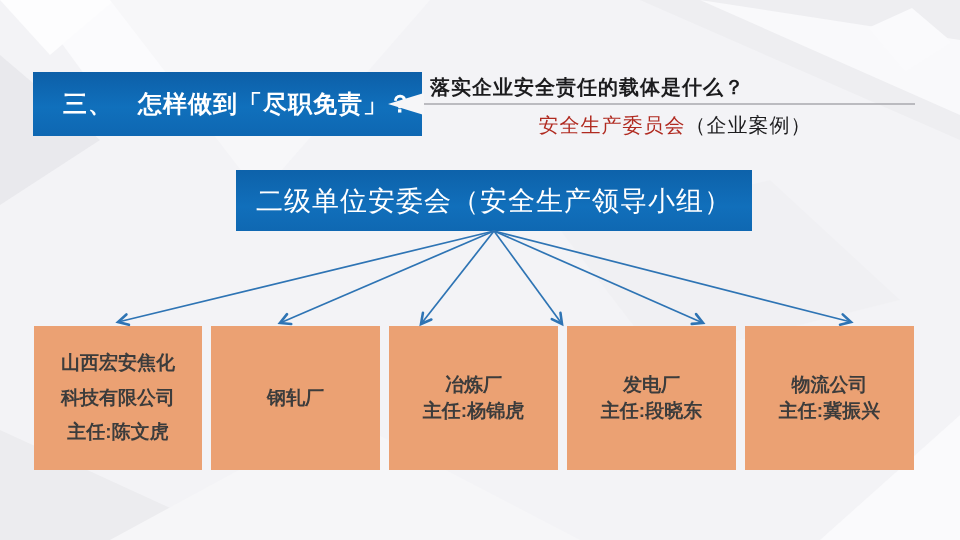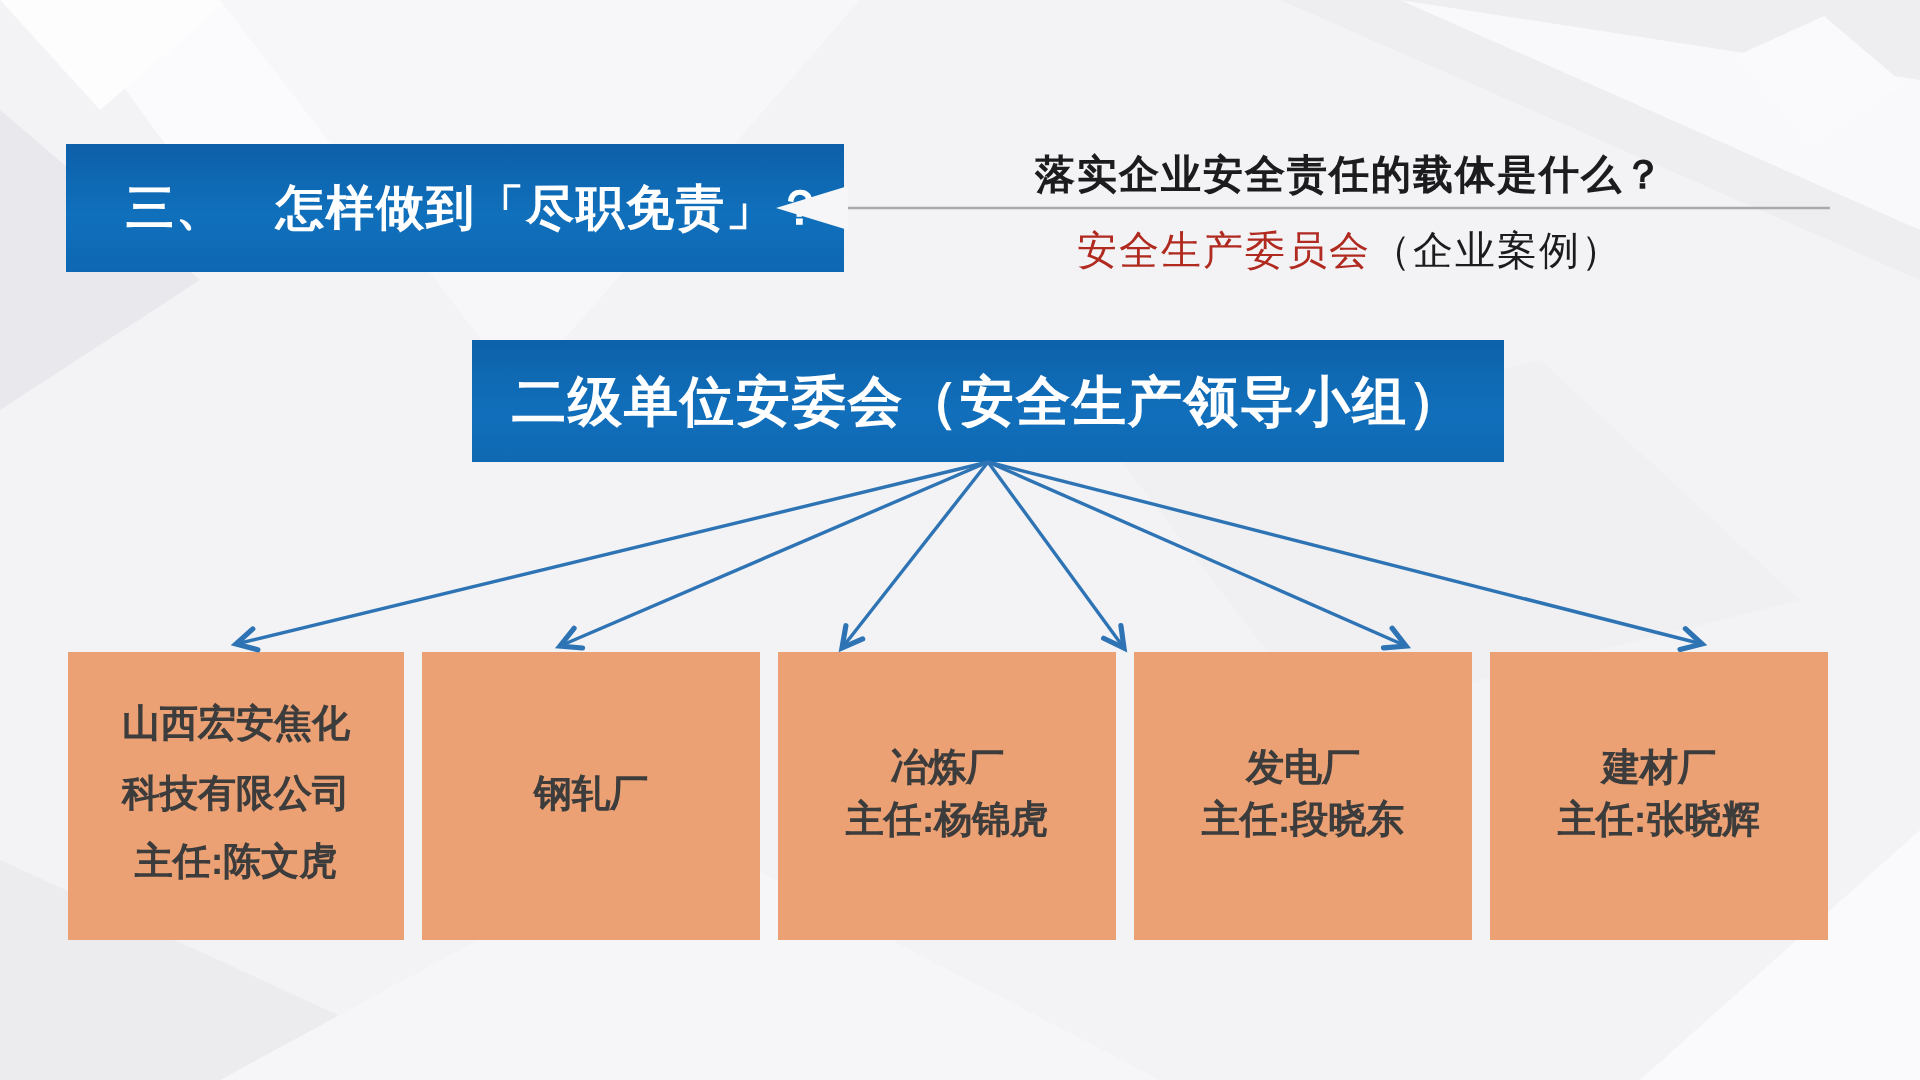--- a/index.html
+++ b/index.html
@@ -16,37 +16,37 @@
     position:absolute;left:33px;top:72px;width:389px;height:64px;z-index:4;
     background:linear-gradient(180deg,#0d5fa8 0%,#1070bc 55%,#0e67b2 100%);
     display:flex;align-items:center;
     color:#ffffff;font-weight:bold;font-size:24px;letter-spacing:1px;
     padding-left:30px;box-sizing:border-box;
   }
 
   
   .rq{
     position:absolute;left:430px;top:74px;width:490px;z-index:4;
-    text-align:center;font-family:"Liberation Serif","DejaVu Serif",serif;
+    font-family:"Liberation Serif","DejaVu Serif",serif;
     font-weight:bold;font-size:20px;color:#1c1c1e;letter-spacing:1px;
   }
   .ra{
     position:absolute;left:430px;top:112px;width:490px;z-index:4;
     text-align:center;font-family:"Liberation Serif","DejaVu Serif",serif;
     font-weight:normal;font-size:20px;letter-spacing:1px;
   }
   .ra .red{color:#b02a20;}
   .ra .dark{color:#1c1c1e;}
 
   
   .rootbox{
     position:absolute;left:236px;top:170px;width:516px;height:61px;z-index:4;
     background:linear-gradient(180deg,#0d62aa 0%,#116fbb 60%,#0f68b2 100%);
     display:flex;align-items:center;justify-content:center;
-    color:#ffffff;font-weight:bold;font-size:27px;letter-spacing:1px;
+    color:#ffffff;font-weight:normal;font-size:27px;letter-spacing:1px;
   }
 
   
   .units{
     position:absolute;left:34px;top:326px;width:880px;height:144px;z-index:4;
     display:flex;gap:9px;
   }
   .unit{
     background:#eba173;flex:1 1 0;
     display:flex;flex-direction:column;justify-content:center;align-items:center;
@@ -99,22 +99,22 @@
     </div>
     <div class="unit">
       <div class="ln">冶炼厂</div>
       <div class="ln">主任:杨锦虎</div>
     </div>
     <div class="unit">
       <div class="ln">发电厂</div>
       <div class="ln">主任:段晓东</div>
     </div>
     <div class="unit">
-      <div class="ln">建材厂</div>
-      <div class="ln">主任:张晓辉</div>
+      <div class="ln">物流公司</div>
+      <div class="ln">主任:冀振兴</div>
     </div>
   </div>
 
   <svg class="decor" viewBox="0 0 960 540">
     <defs>
       <marker id="vhead" viewBox="0 0 10 10" refX="8" refY="5" markerWidth="9" markerHeight="9" orient="auto-start-reverse">
         <path d="M1.5,1.5 L8,5 L1.5,8.5" fill="none" stroke="#2e74b4" stroke-width="1.7" stroke-linecap="round"></path>
       </marker>
     </defs>
 

